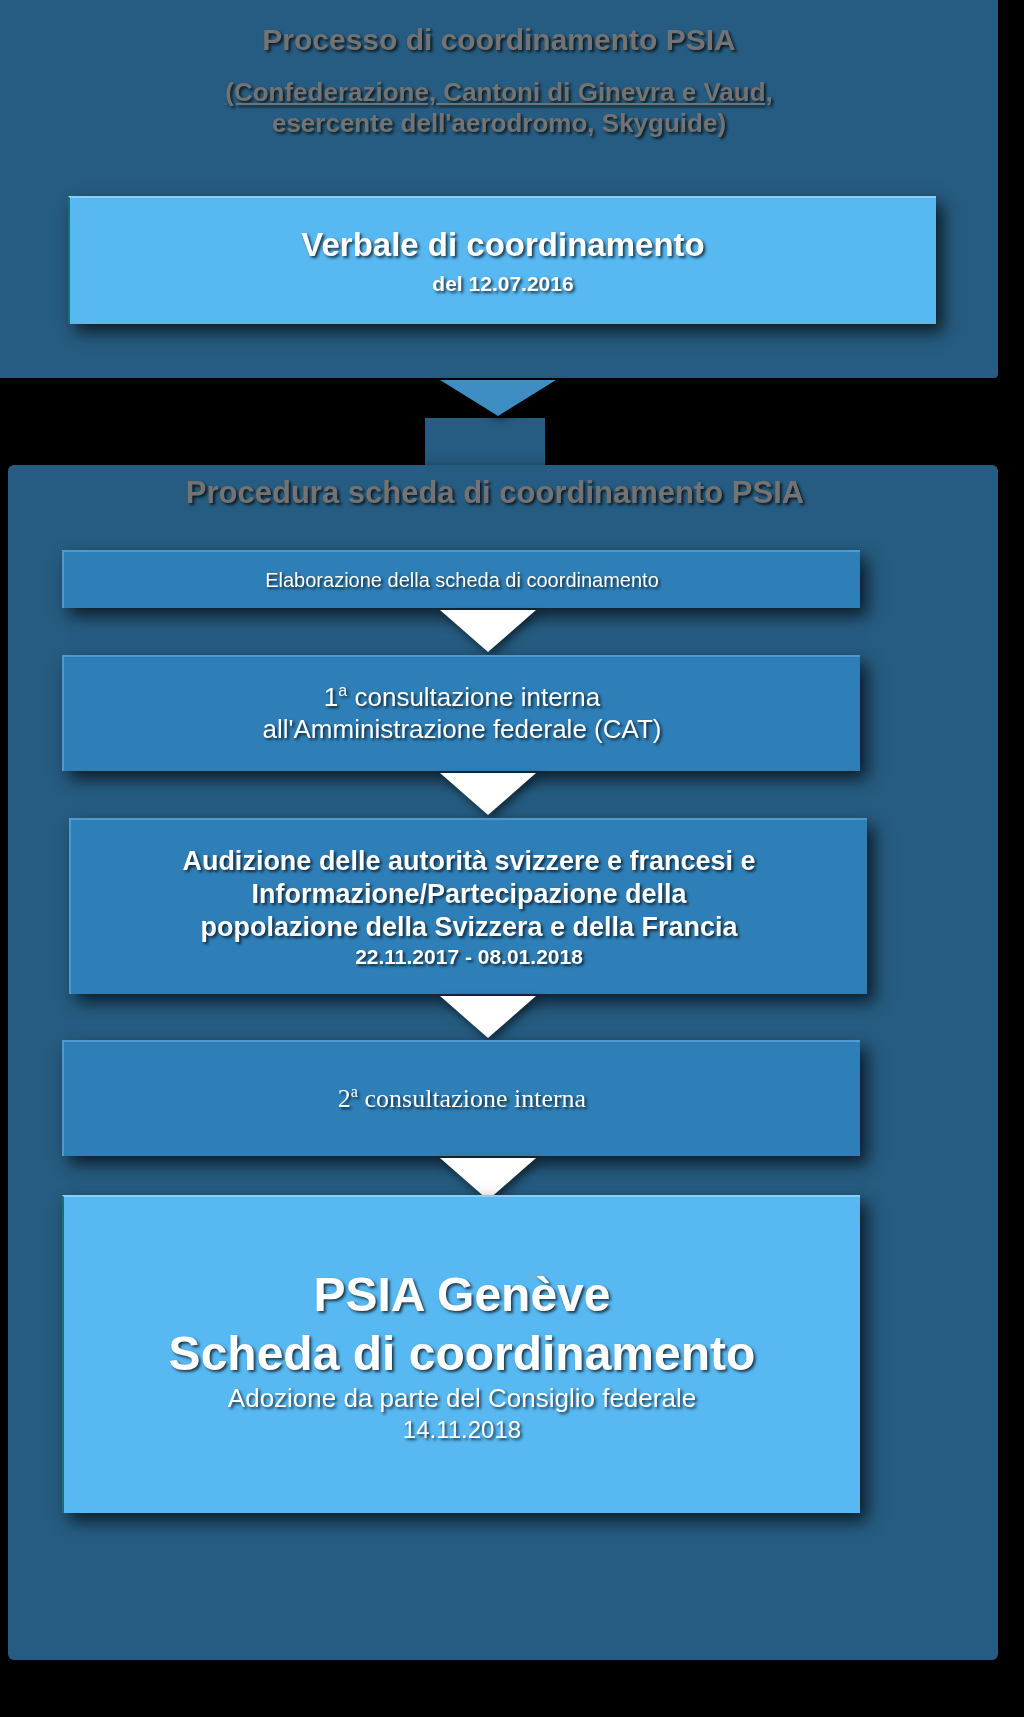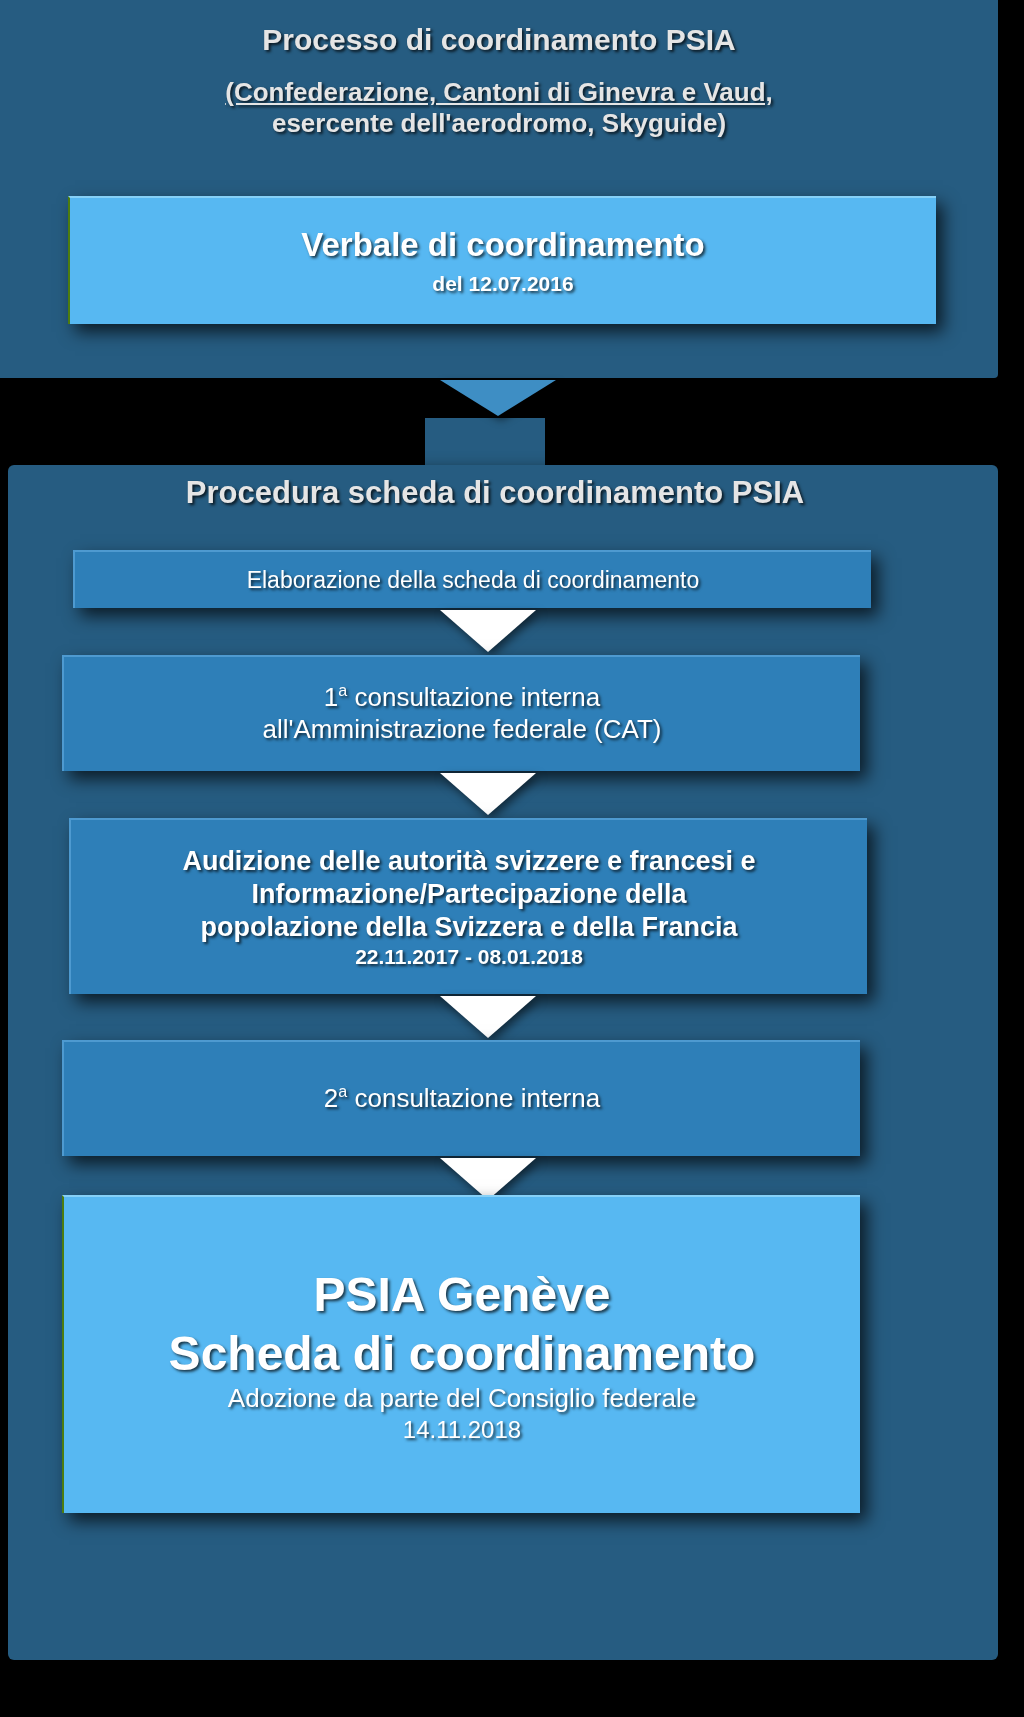--- a/index.html
+++ b/index.html
@@ -30,21 +30,21 @@
   }
   #panel-bottom {
     left:8px; top:465px;
     width:990px; height:1195px;
     border-radius:6px;
   }
 
   
   .panel-heading {
     text-align:center;
-    color:#e5e5e5;
+    color:#737373;
     font-weight:bold;
     text-shadow:2px 2px 3px rgba(0,0,0,0.75);
     line-height:1.18;
   }
   #top-title {
     position:absolute;
     left:0; top:22px; width:998px;
   }
   #top-title .l1 { font-size:30px; display:block; }
   #top-title .l2 { font-size:26px; display:block; margin-top:20px;text-decoration:underline; }
@@ -62,38 +62,38 @@
     color:#fff;
     text-align:center;
     text-shadow:2px 2px 3px rgba(0,0,0,0.7);
     box-shadow:7px 8px 16px rgba(0,0,0,0.7);
     display:flex;
     flex-direction:column;
     align-items:center;
     justify-content:center;
     line-height:1.22;
   }
-  .box.light  { background:#57B8F2; border-top:2px solid #86d0f7; border-left:2px solid #4d7c0f;}
+  .box.light  { background:#57B8F2; border-top:2px solid #86d0f7; border-left:2px solid #0f766e;}
   .box.medium { background:#2E7FB8; border-top:2px solid #4e9ad0; border-left:2px solid #4e9ad0;}
 
   .box .line { display:block; width:100%; }
   .bold  { font-weight:bold; }
   .small { font-size:21px; font-weight:bold; }
 
   sup.ord { font-size:0.62em; vertical-align:super; line-height:0; }
 
   
   #box-verbale      { left:68px;  top:196px;  width:868px; height:128px; }
   #box-verbale .t1  { font-size:33px; font-weight:bold; }
   #box-verbale .t2  { font-size:21px; font-weight:bold; margin-top:6px; }
 
-  #box-elab  { left:62px; top:550px;  width:798px; height:58px;  font-size:23px;margin-left:11px; }
+  #box-elab  { left:62px; top:550px;  width:798px; height:58px;  font-size:20px; }
   #box-cons1 { left:62px; top:655px;  width:798px; height:116px; font-size:26px; }
   #box-audiz { left:69px; top:818px;  width:798px; height:176px; font-size:27px; }
-  #box-cons2 { left:62px; top:1040px; width:798px; height:116px; font-size:26px; }
+  #box-cons2 { left:62px; top:1040px; width:798px; height:116px; font-size:26px;font-family:Liberation Serif, serif; }
   #box-final { left:62px; top:1195px; width:798px; height:318px; }
 
   #box-final .f1 { font-size:48px; font-weight:bold; }
   #box-final .f2 { font-size:48px; font-weight:bold; }
   #box-final .f3 { font-size:26px; }
   #box-final .f4 { font-size:24px; }
 
   
   .arrow-tri {
     position:absolute;

